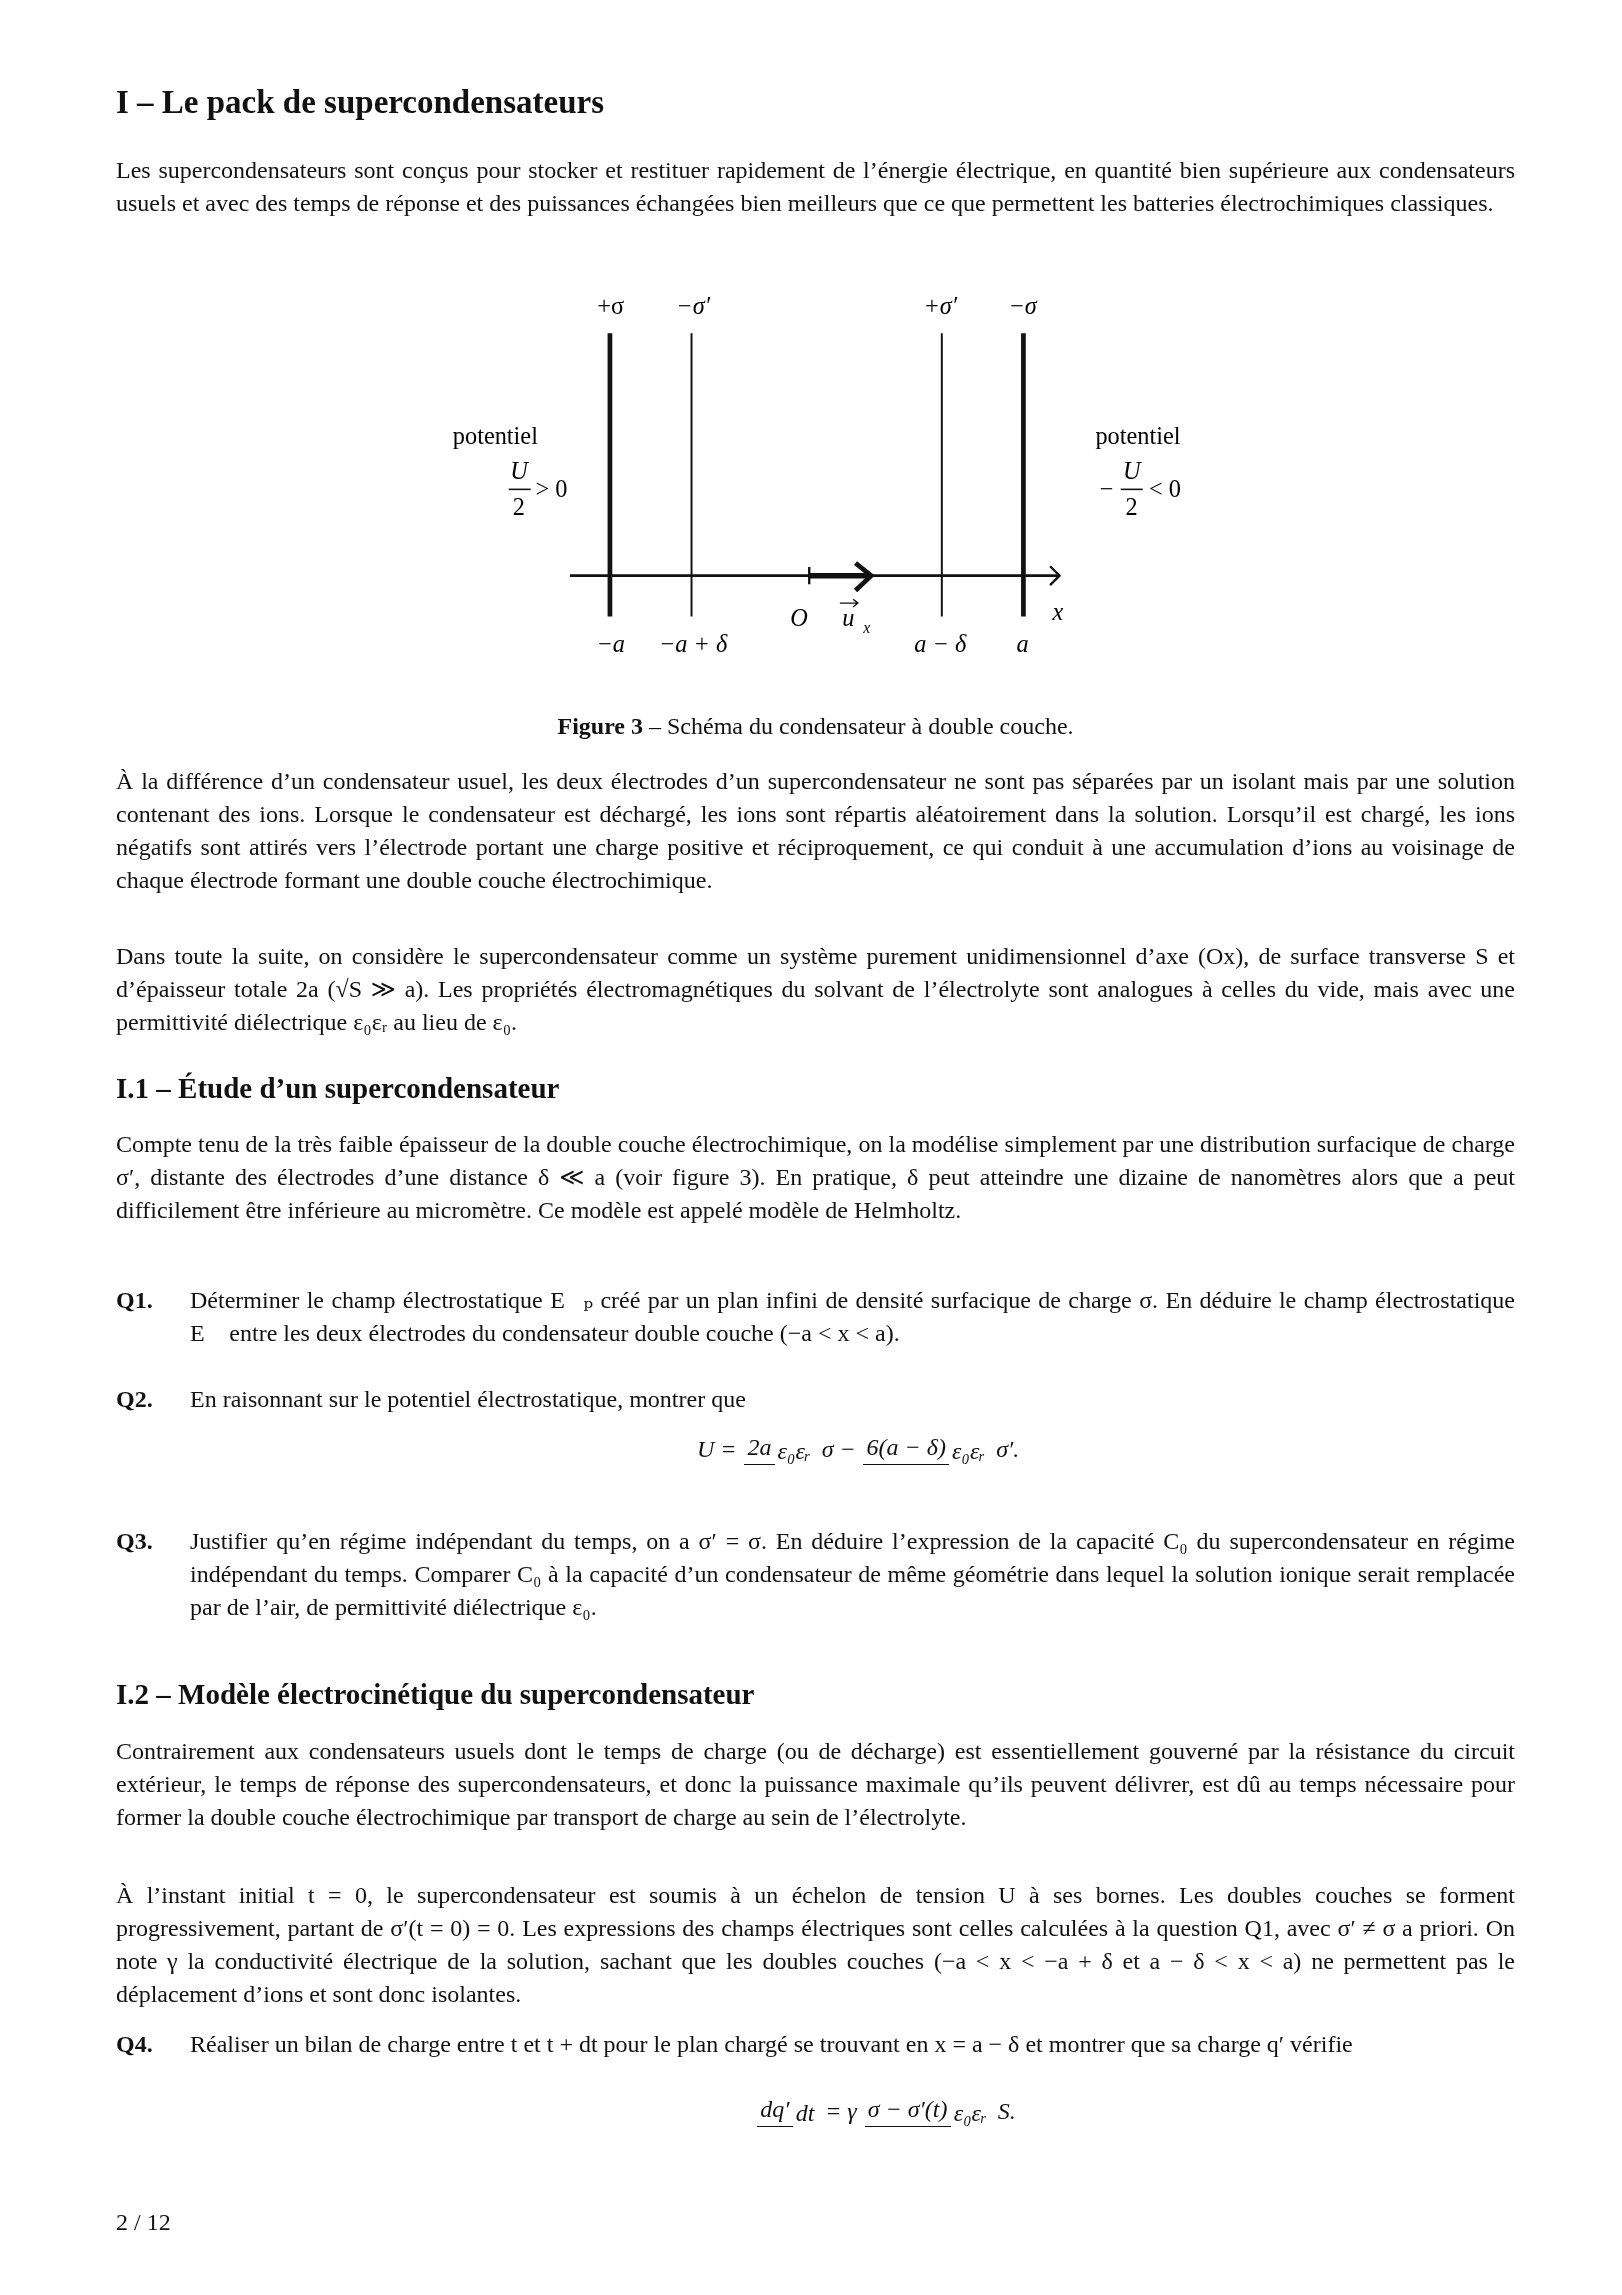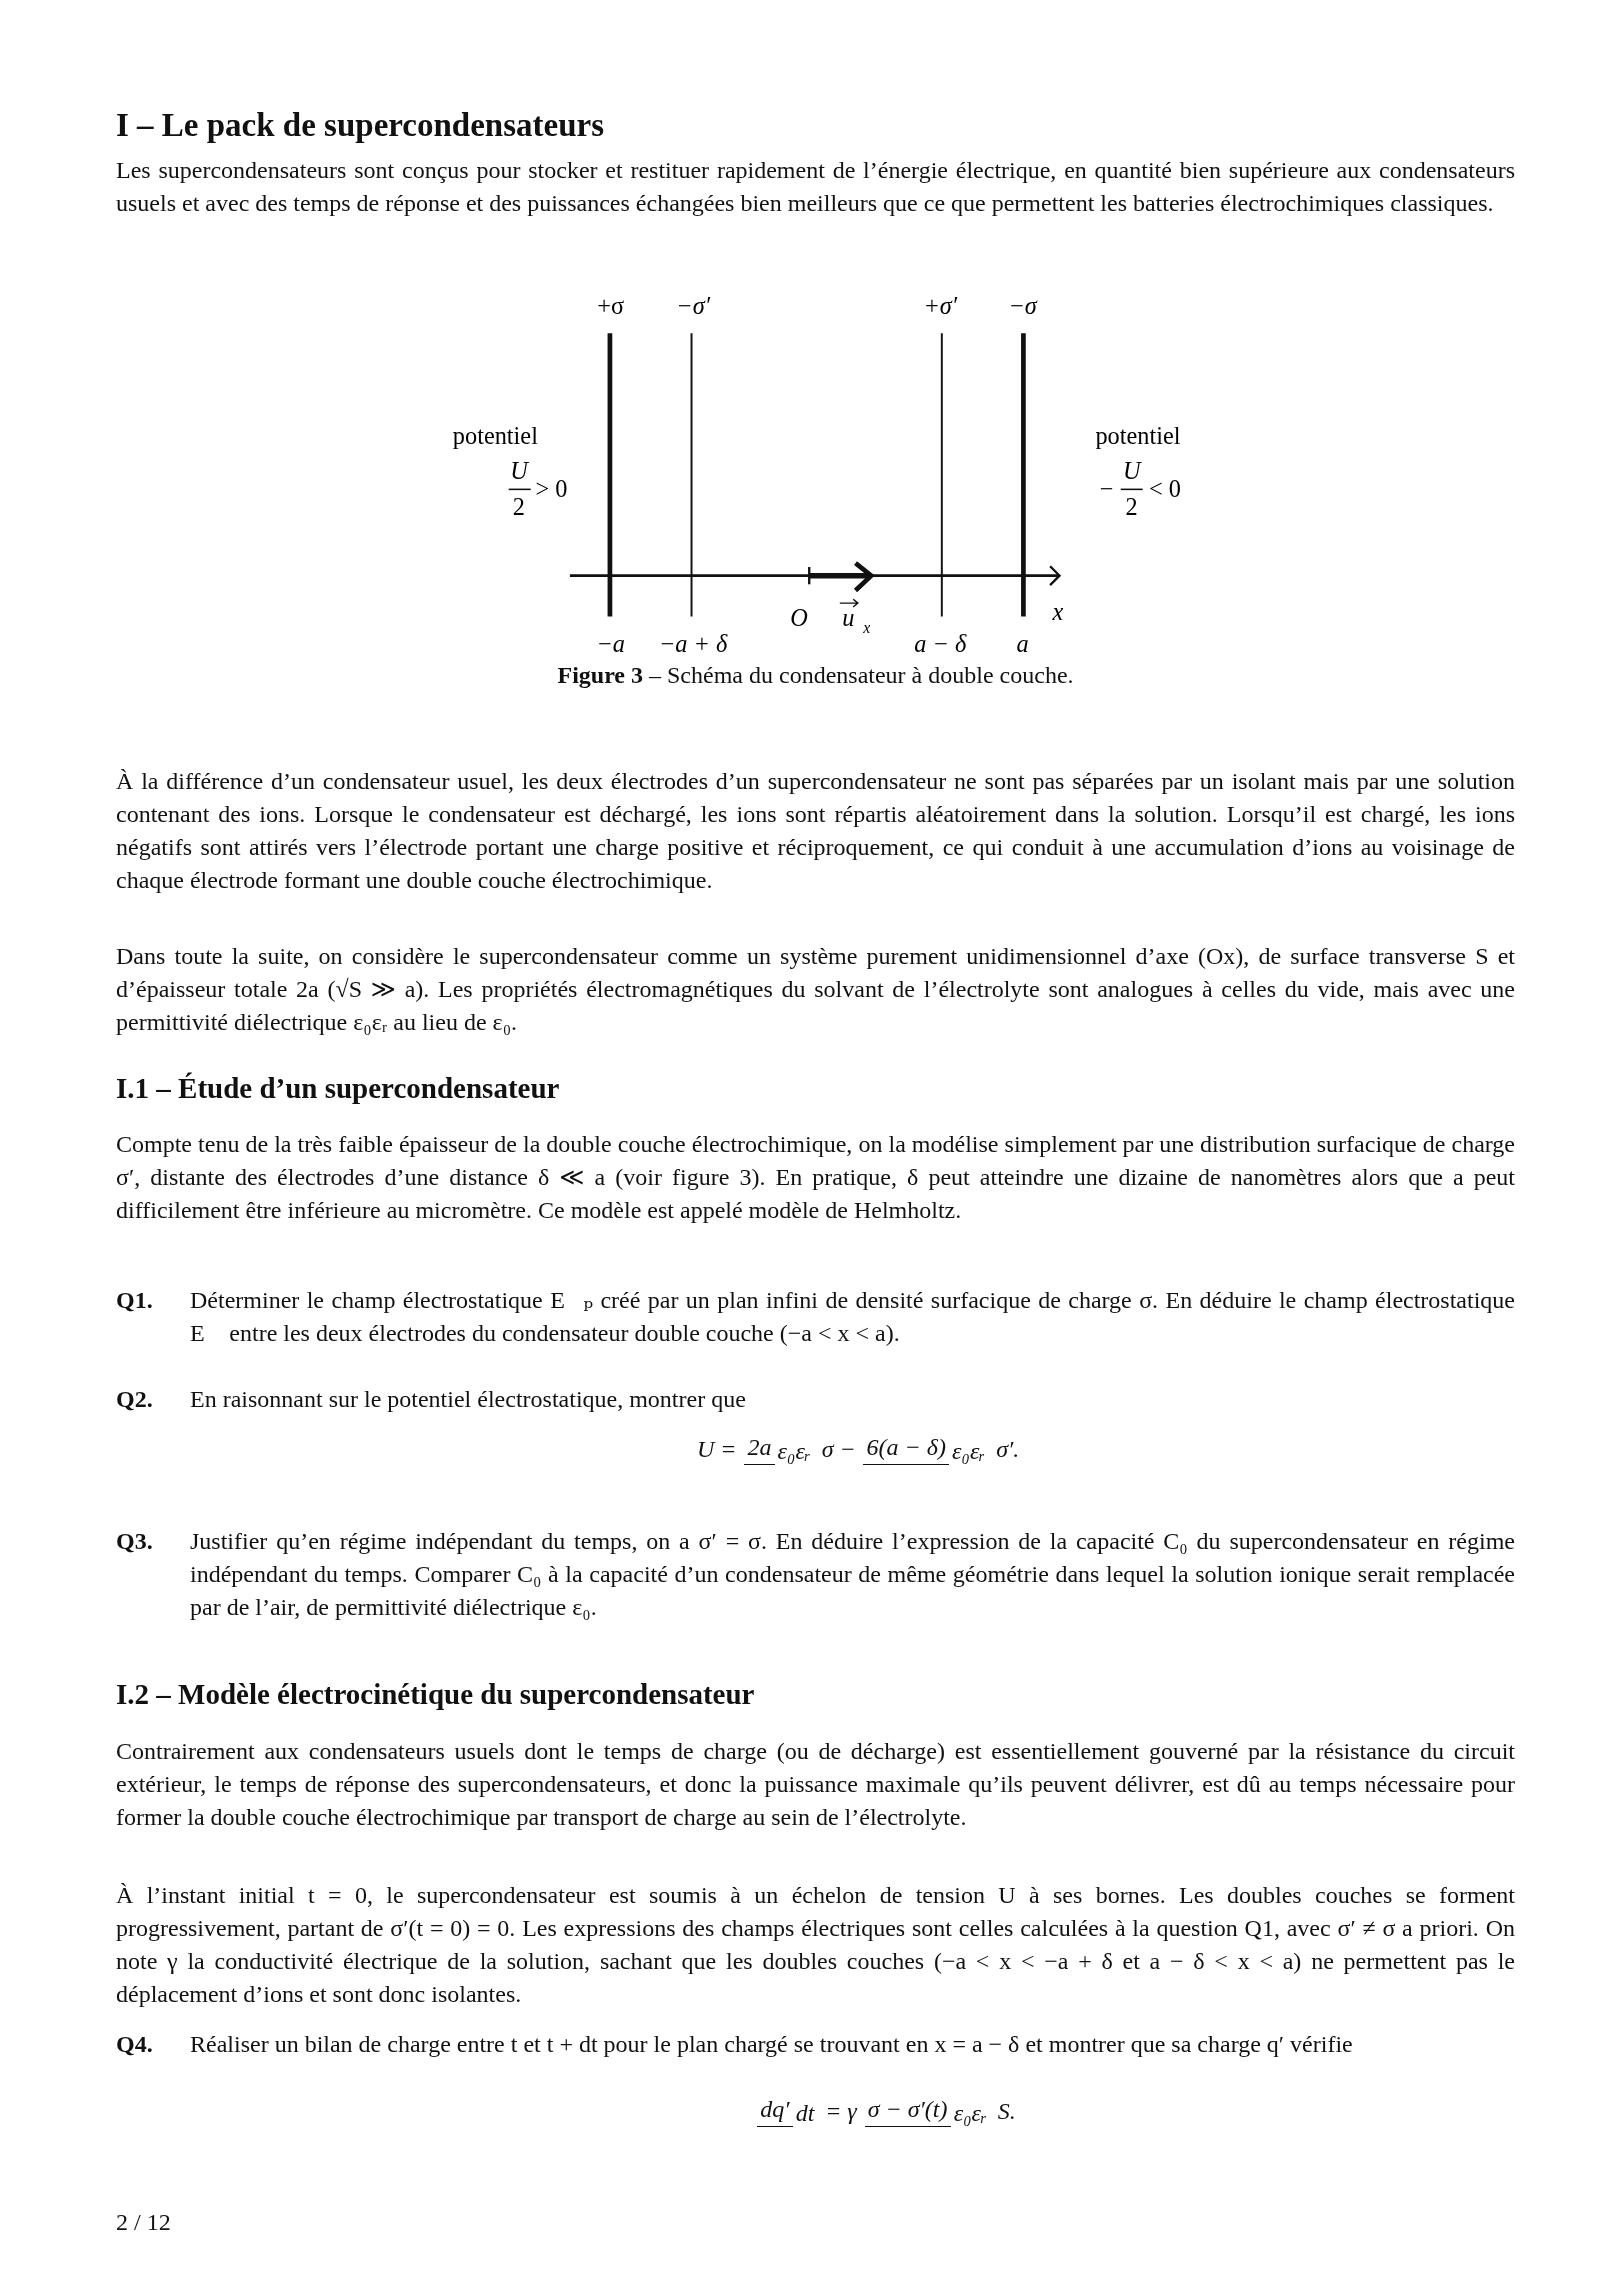--- a/index.html
+++ b/index.html
@@ -4,32 +4,32 @@
 <style>
   html, body { margin:0; padding:0; background:#ffffff; }
   body {
     width:1623px; height:2295px; position:relative; overflow:hidden;
     font-family:"DejaVu Serif", "Liberation Serif", serif;
     color:#111111;
   }
   .page { position:absolute; left:116px; top:0; width:1399px; }
   .txt { font-family:"Liberation Serif", "DejaVu Serif", serif; font-size:24px; line-height:33px; text-align:justify; }
   .m { font-style:italic; }
-  h1.sec { position:absolute; left:0; top:107px; margin:0; font-family:"Liberation Serif", serif; font-weight:bold; font-size:33px; }
+  h1.sec { position:absolute; left:0; top:84px; margin:0; font-family:"Liberation Serif", serif; font-weight:bold; font-size:33px; }
   h2.sub { position:absolute; left:0; margin:0; font-family:"Liberation Serif", serif; font-weight:bold; font-size:29px; }
   .para { position:absolute; left:0; width:1399px; margin:0; }
   .q { position:absolute; left:0; width:1399px; }
   .q .qn { position:absolute; left:0; top:0; font-weight:bold; font-family:"Liberation Serif", serif; font-size:24px; line-height:33px; }
   .q .qt { margin-left:74px; }
   .eq { position:absolute; font-family:"Liberation Serif", serif; font-size:24px; display:flex; align-items:center; gap:4.7px; }
   .frac { display:inline-flex; flex-direction:row; align-items:center; margin:0 3.1px; }
   .frac .num { padding:0 3.1px 3.1px; border-bottom:1.6px solid #111; line-height:27px; }
   .frac .den { padding:3.1px 3.1px 0; line-height:27px; }
   .figure { position:absolute; left:0; top:283px; width:1399px; height:408px; }
-  .caption { position:absolute; left:0; top:662px; width:1399px; text-align:center; font-family:"Liberation Serif", serif; font-size:24px; }
+  .caption { position:absolute; left:0; top:713px; width:1399px; text-align:center; font-family:"Liberation Serif", serif; font-size:24px; }
   .caption b { font-weight:bold; }
   .pagenum { position:absolute; left:0; top:2209px; width:1399px; text-align:left; font-family:"Liberation Serif", serif; font-size:24px; }
   svg text { font-family:"Liberation Serif", serif; }
 </style>
 </head>
 <body>
 
 <div class="page">
 
   <h1 class="sec">I – Le pack de supercondensateurs</h1>

